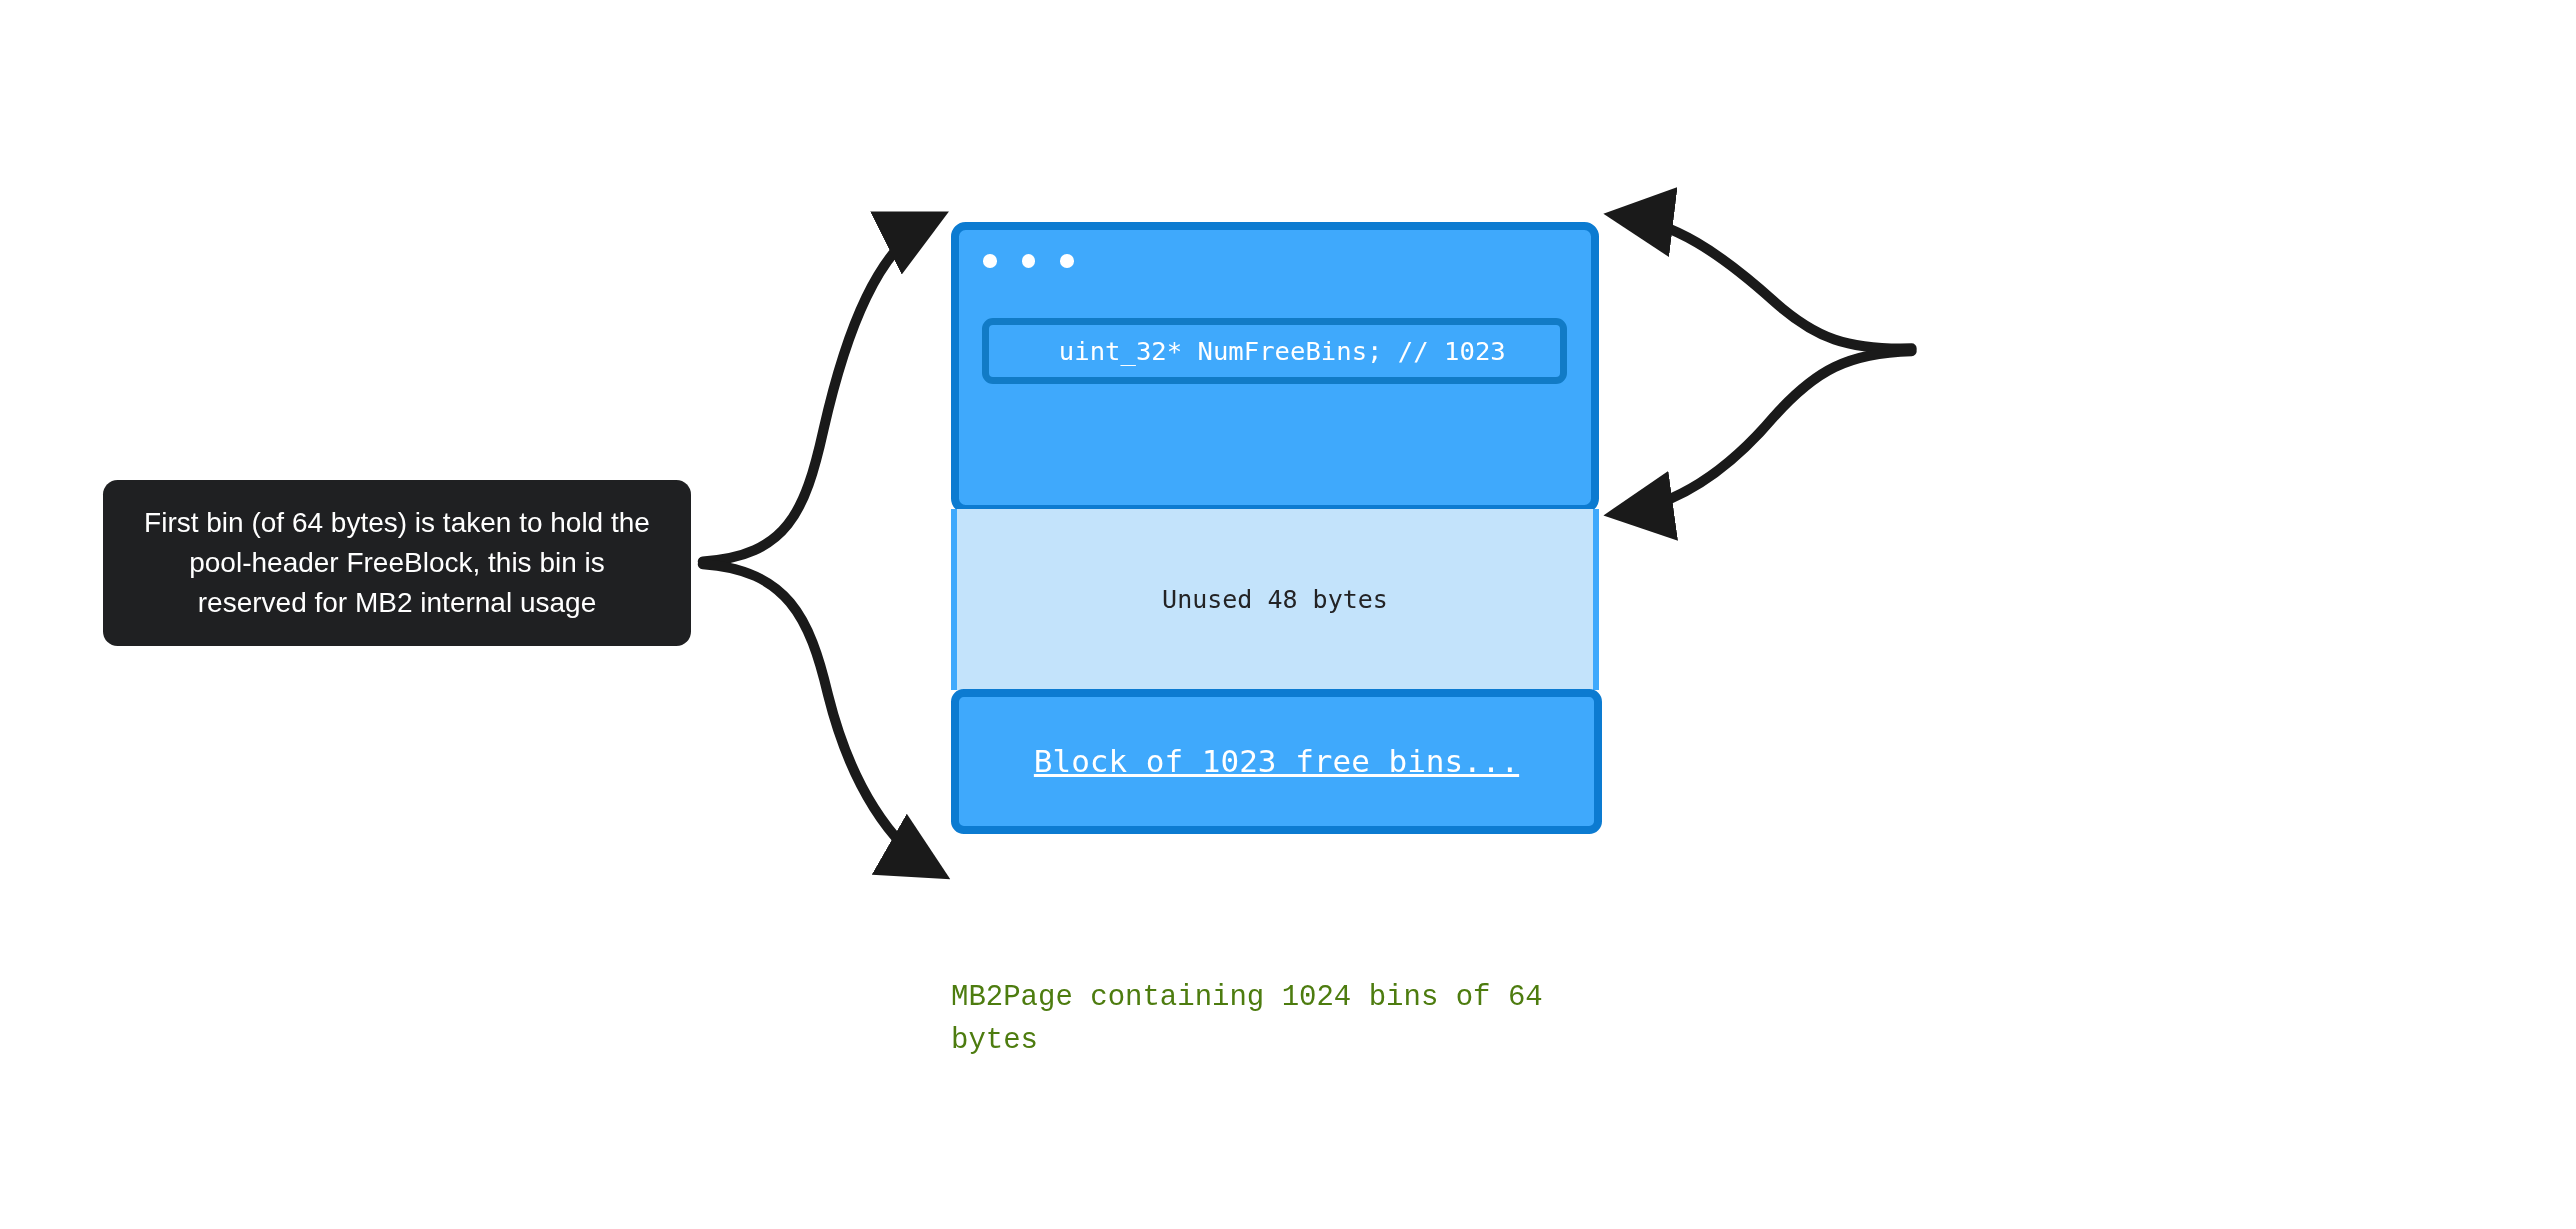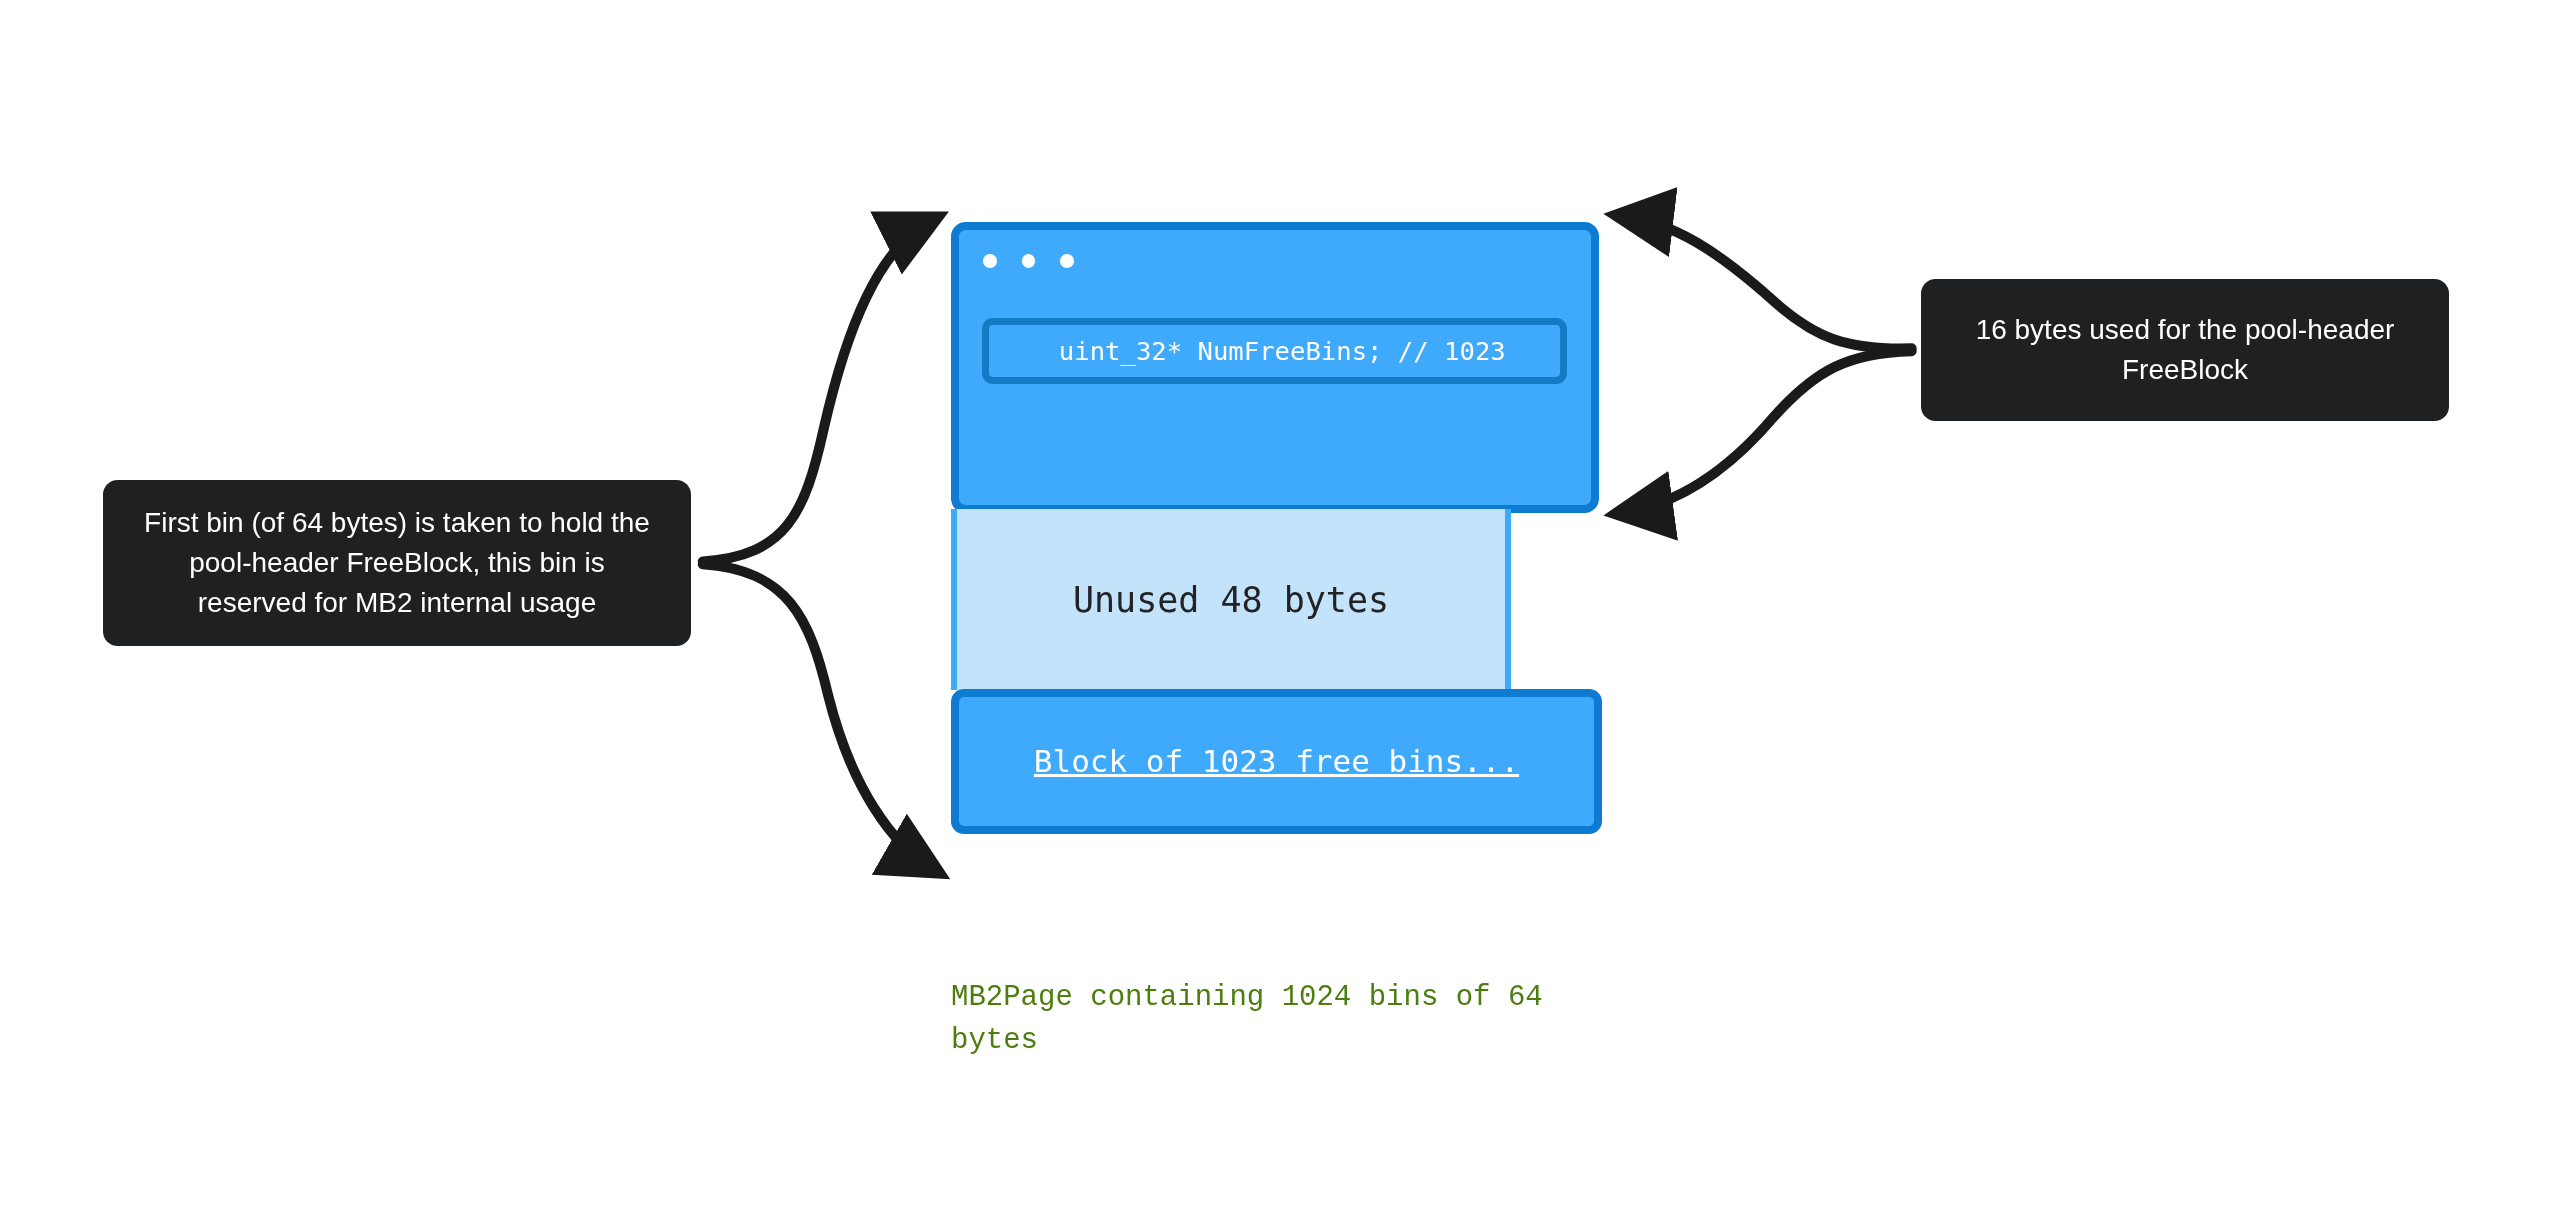--- a/index.html
+++ b/index.html
@@ -119,34 +119,34 @@
     justify-content: center;
   }
   #field-numfreebins { top: 88px; }
   #field-nextfreeblock { top: 189px; }
 
   
   #unused-block {
     position: absolute;
     left: 0;
     top: 287px;
-    width: 560px;
+    width: 648px;
     height: 181px;
     box-sizing: border-box;
     background: #C3E3FB;
     border-left: 6.4px solid #3FA9FC;
     border-right: 6.4px solid #3FA9FC;
     border-top: 0;
     border-bottom: 0;
     display: flex;
     align-items: center;
     justify-content: center;
     color: #232325;
     font-family: "DejaVu Sans Mono", "Liberation Mono", monospace;
-    font-size: 35px;
+    font-size: 25px;
   }
 
   
   #free-bins-block {
     position: absolute;
     left: 0;
     top: 467px;
     width: 651px;
     height: 145px;
     box-sizing: border-box;
@@ -197,23 +197,20 @@
     <g>
       <path d="M2090,381 C 2020,383 1985,370 1940,330 C 1880,276 1830,243 1772,236" fill="none" stroke="#1A1A1A" stroke-width="11" stroke-linecap="round" marker-end="url(#head)"></path>
       <path d="M2090,384 C 2020,386 1985,405 1940,455 C 1885,520 1830,553 1772,561" fill="none" stroke="#1A1A1A" stroke-width="11" stroke-linecap="round" marker-end="url(#head)"></path>
     </g>
   </svg>
 
   <div class="tooltip" id="tooltip-left">
     <span>First bin (of 64 bytes) is taken to hold the pool-header FreeBlock, this bin is reserved for MB2 internal usage</span>
   </div>
 
-  <div class="tooltip" id="tooltip-right">
-    <span>16 bytes used for the pool-header FreeBlock</span>
-  </div>
 
   <div id="page-card">
 
     <div id="header-block">
 
       <div id="window-dots">
         <span class="dot"></span>
         <span class="dot"></span>
         <span class="dot"></span>
       </div>

